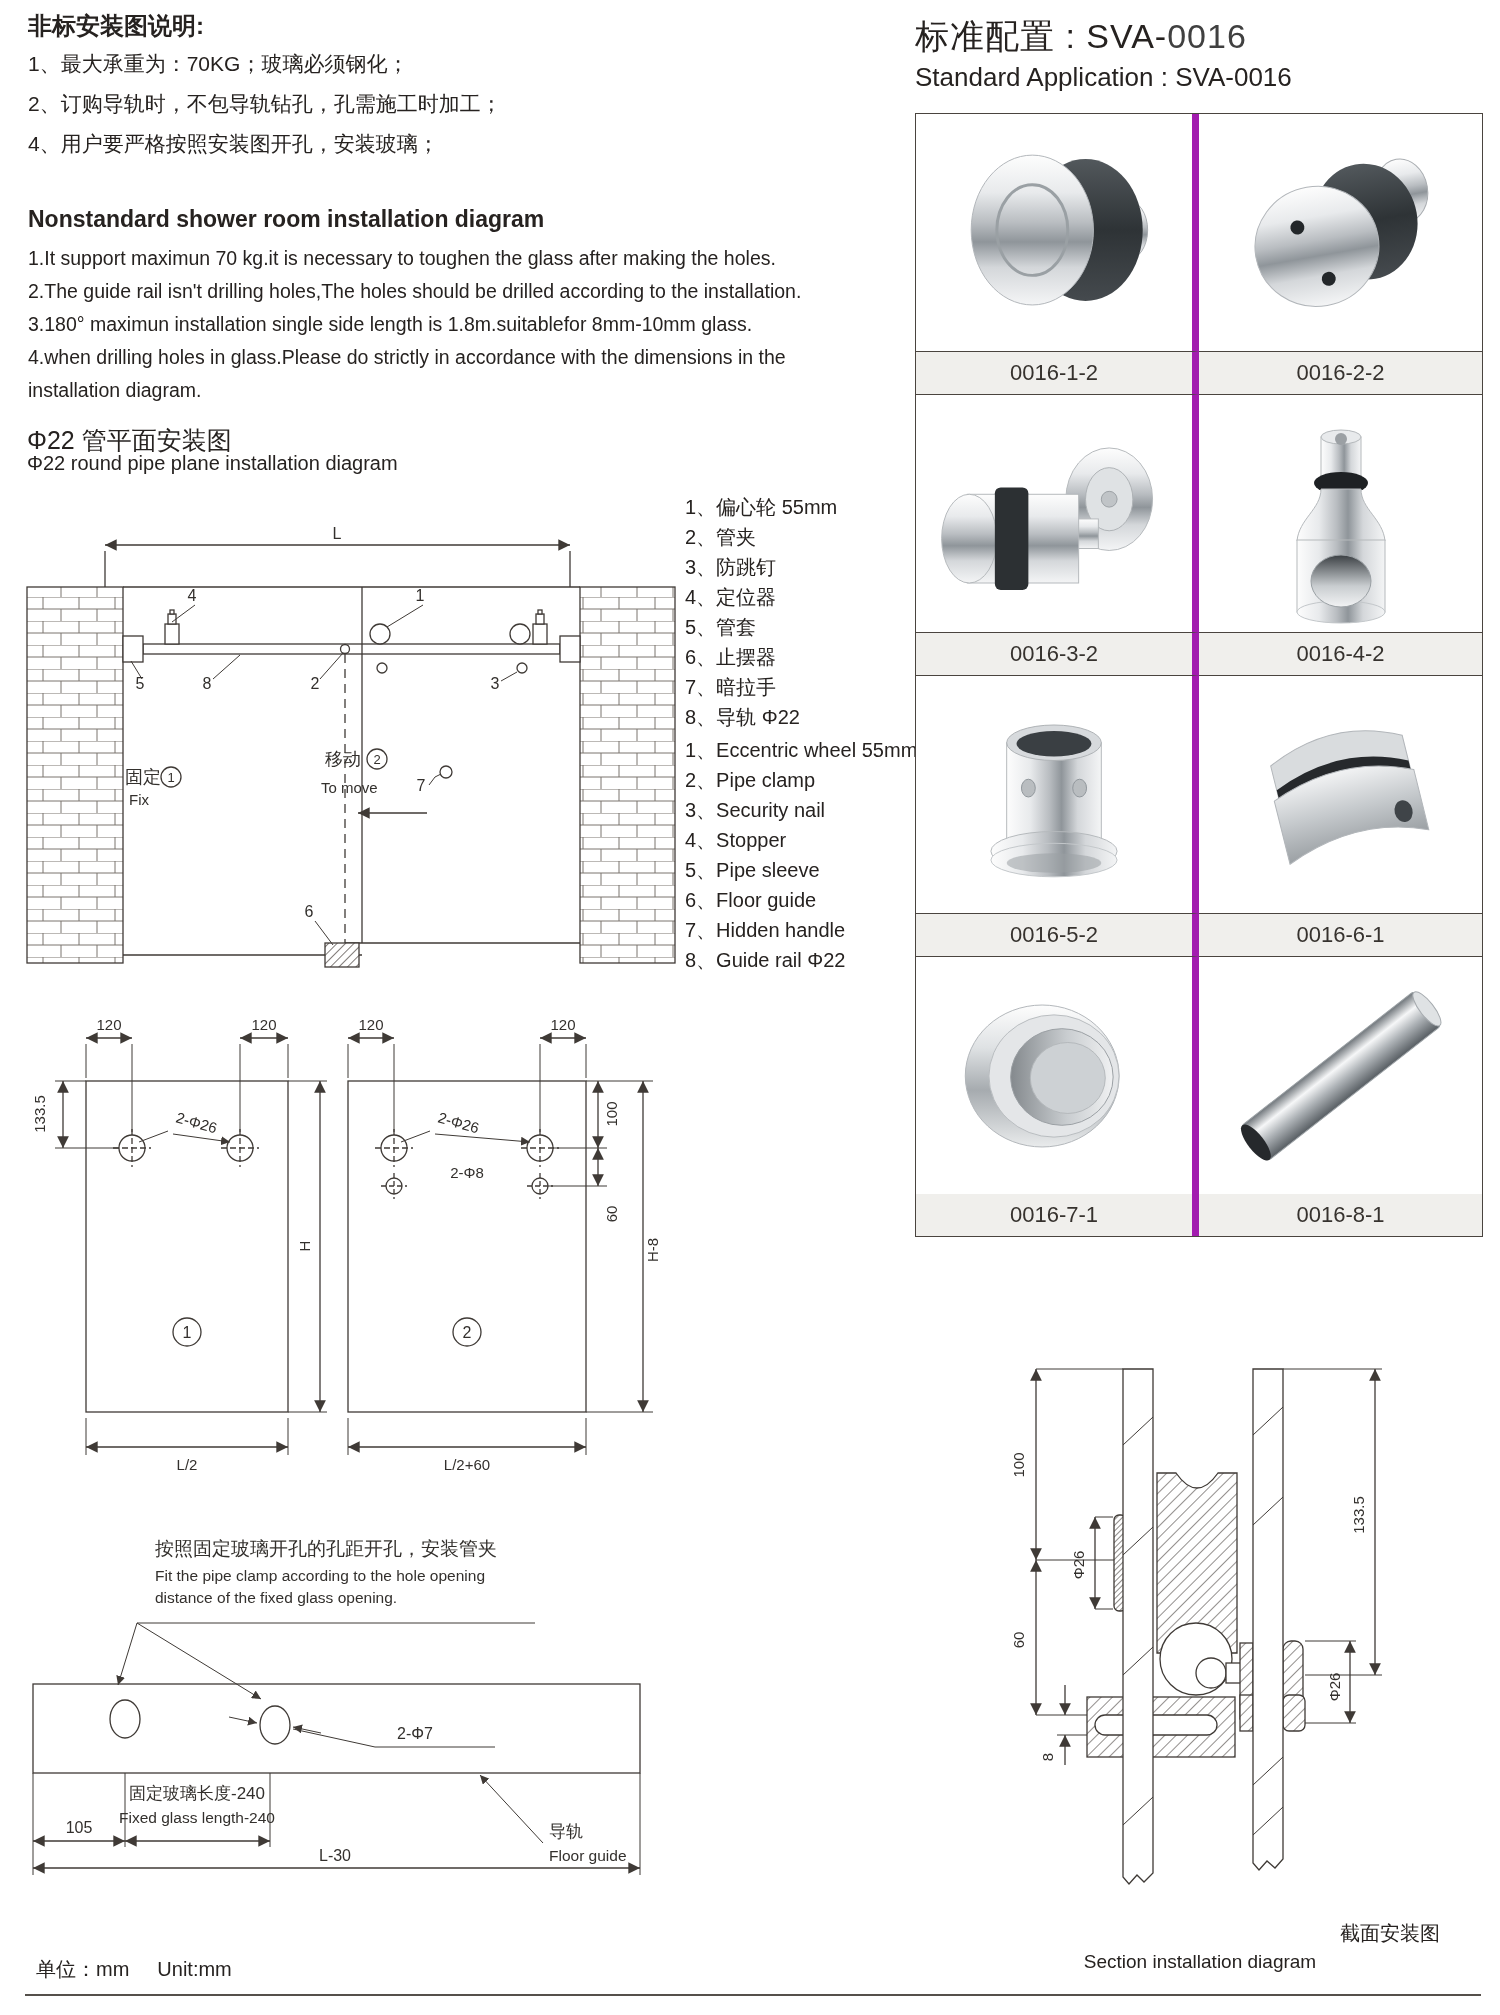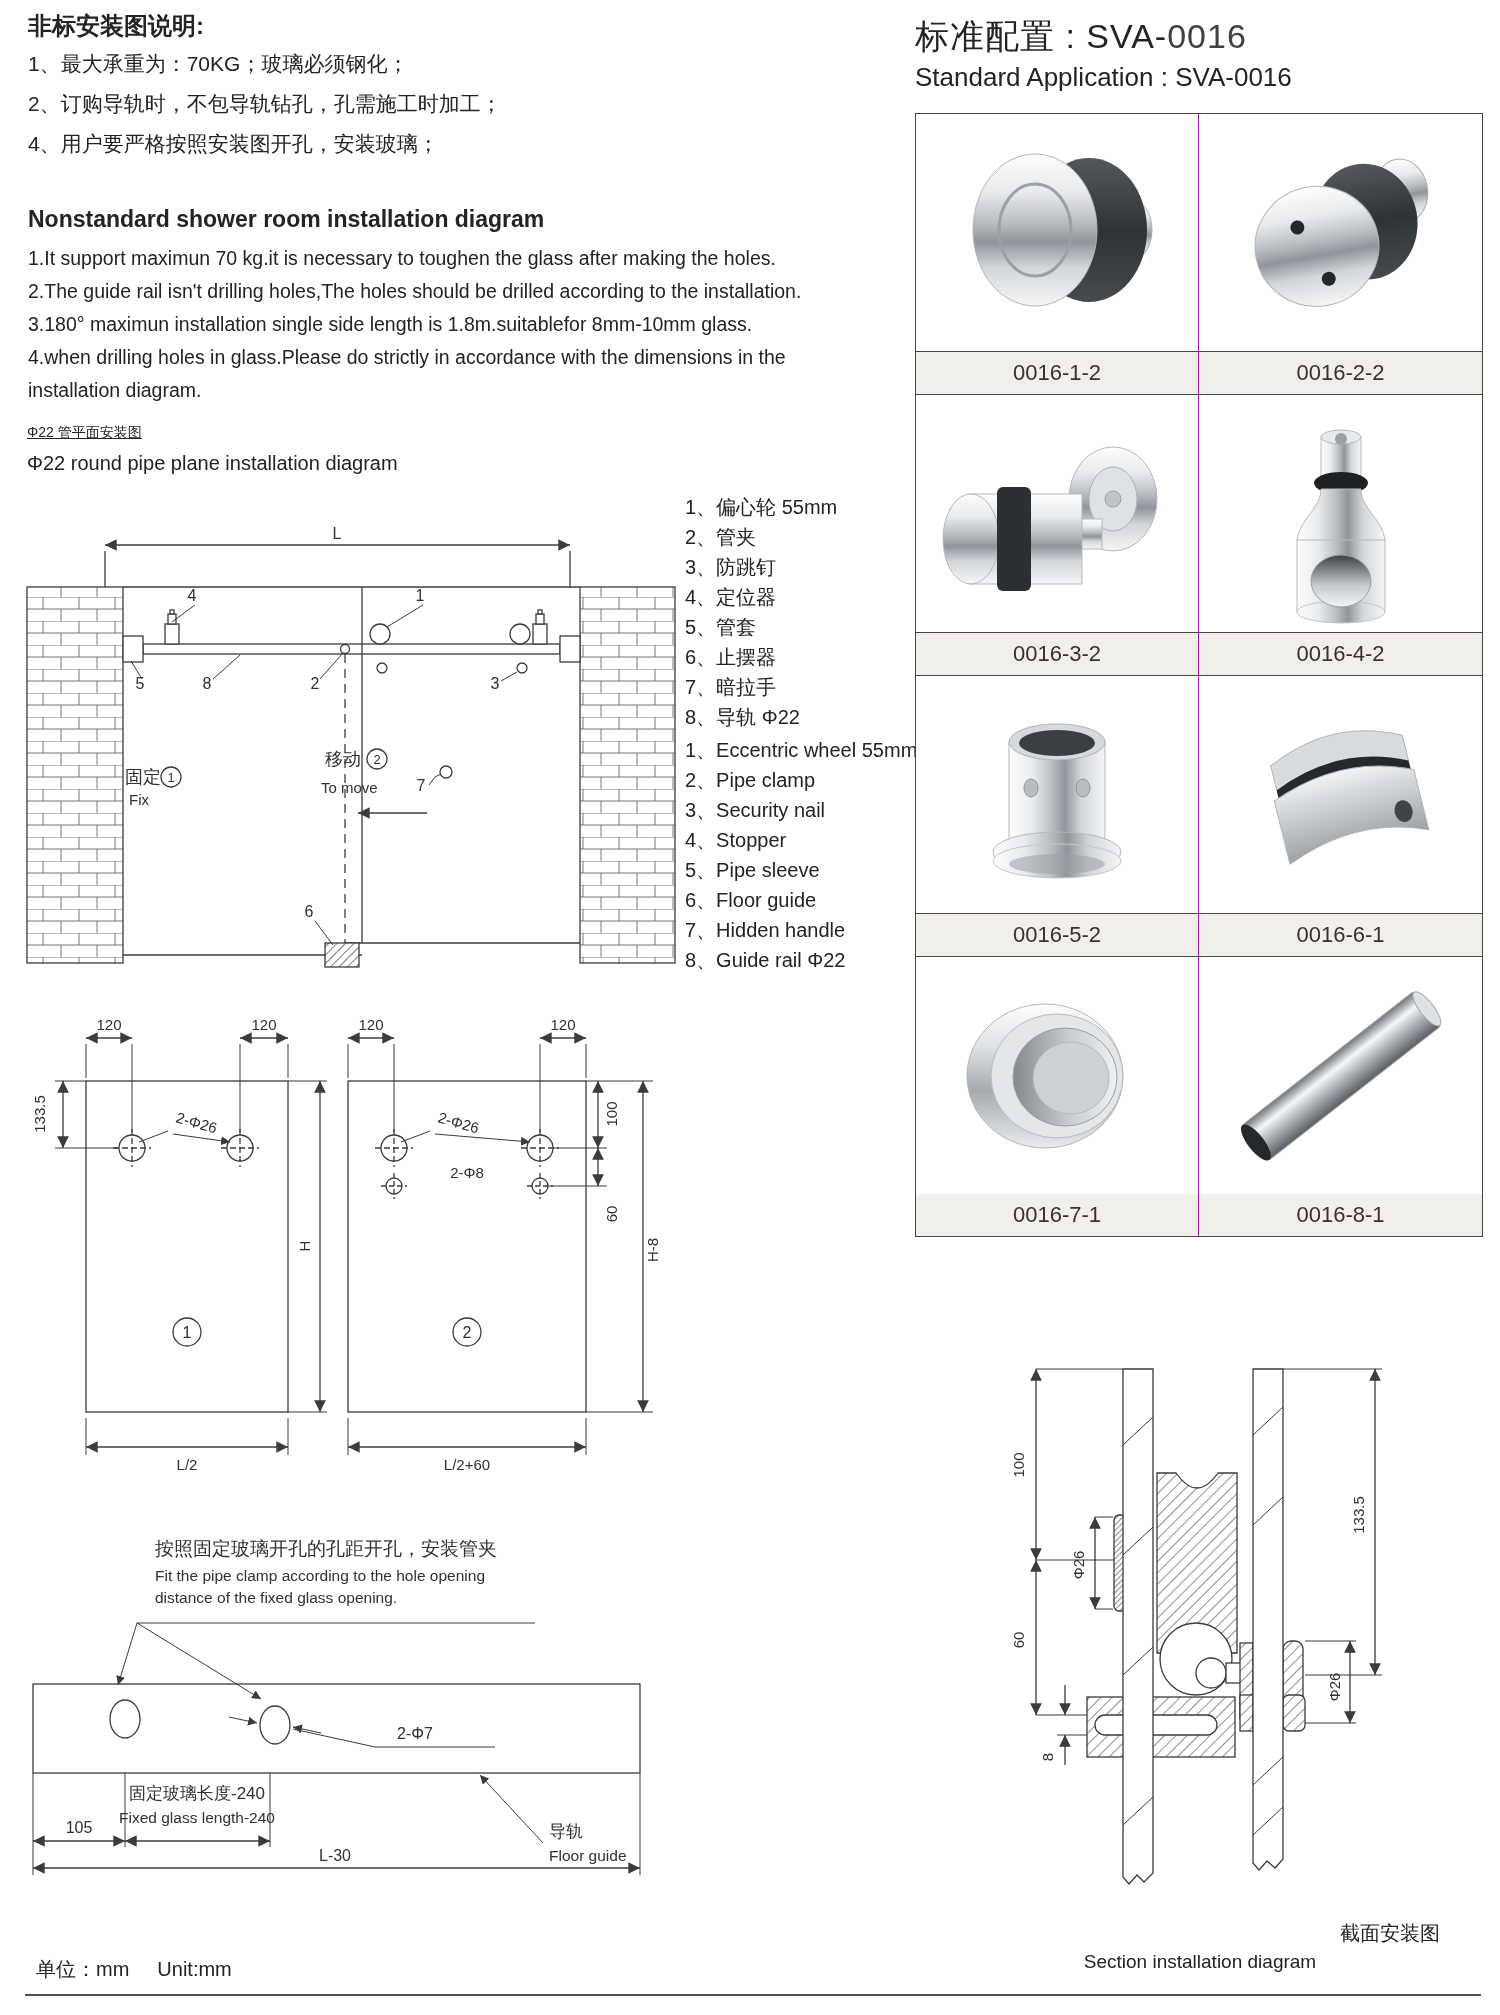--- a/index.html
+++ b/index.html
@@ -5,37 +5,37 @@
   html,body{margin:0;padding:0;background:#fff;}
   #page{position:relative;width:1500px;height:2015px;background:#fff;overflow:hidden;
         font-family:"Liberation Sans","DejaVu Sans",sans-serif;color:#262220;}
   .abs{position:absolute;}
   
   .cn-title{left:28px;top:10px;font-size:24px;font-weight:bold;}
   .cn-items{left:28px;top:44px;font-size:21px;line-height:40px;}
   .en-title{left:28px;top:206px;font-size:23px;font-weight:bold;}
   .en-items{left:28px;top:242px;font-size:19.5px;line-height:33px;}
   
-  .plan-title-cn{left:27px;top:424px;font-size:14px;text-decoration:underline;}
+  .plan-title-cn{left:27px;top:424px;font-size:25px;}
   .plan-title-en{left:27px;top:452px;font-size:20px;}
   .plan-svg{left:25px;top:525px;}
   
   .parts-cn{left:685px;top:492px;font-size:20px;line-height:30px;}
   .parts-en{left:685px;top:735px;font-size:20px;line-height:30px;}
   
   .panel-svg{left:25px;top:1000px;}
   .rail-svg{left:25px;top:1535px;}
   
   .std-cn{left:915px;top:14px;font-size:34px;font-weight:500;letter-spacing:1px;}
   .std-red{color:#404040;}
   .std-en{left:915px;top:62px;font-size:26px;}
   
   .pgrid{left:915px;top:113px;width:566px;display:grid;grid-template-columns:283px 283px;
          border:1px solid #4a443f;background:#fff;}
-  .pcell{border-right:1px solid #a21caf;border-bottom:1px solid #4a443f;
+  .pcell{border-right:7px solid #a21caf;border-bottom:1px solid #4a443f;
          display:flex;align-items:center;justify-content:center;}
   .pcell.col2{border-right:none;}
   .pcell.img{height:237px;}
   .pcell.lbl{height:42px;background:#f0efec;font-size:22px;color:#36322e;}
   .pcell.lastrow{border-bottom:none;}
   
   .section-svg{left:1000px;top:1345px;}
   .cap-cn{left:960px;top:1920px;width:480px;text-align:right;font-size:20px;}
   .cap-en{left:960px;top:1951px;width:480px;text-align:center;font-size:19px;}
   

